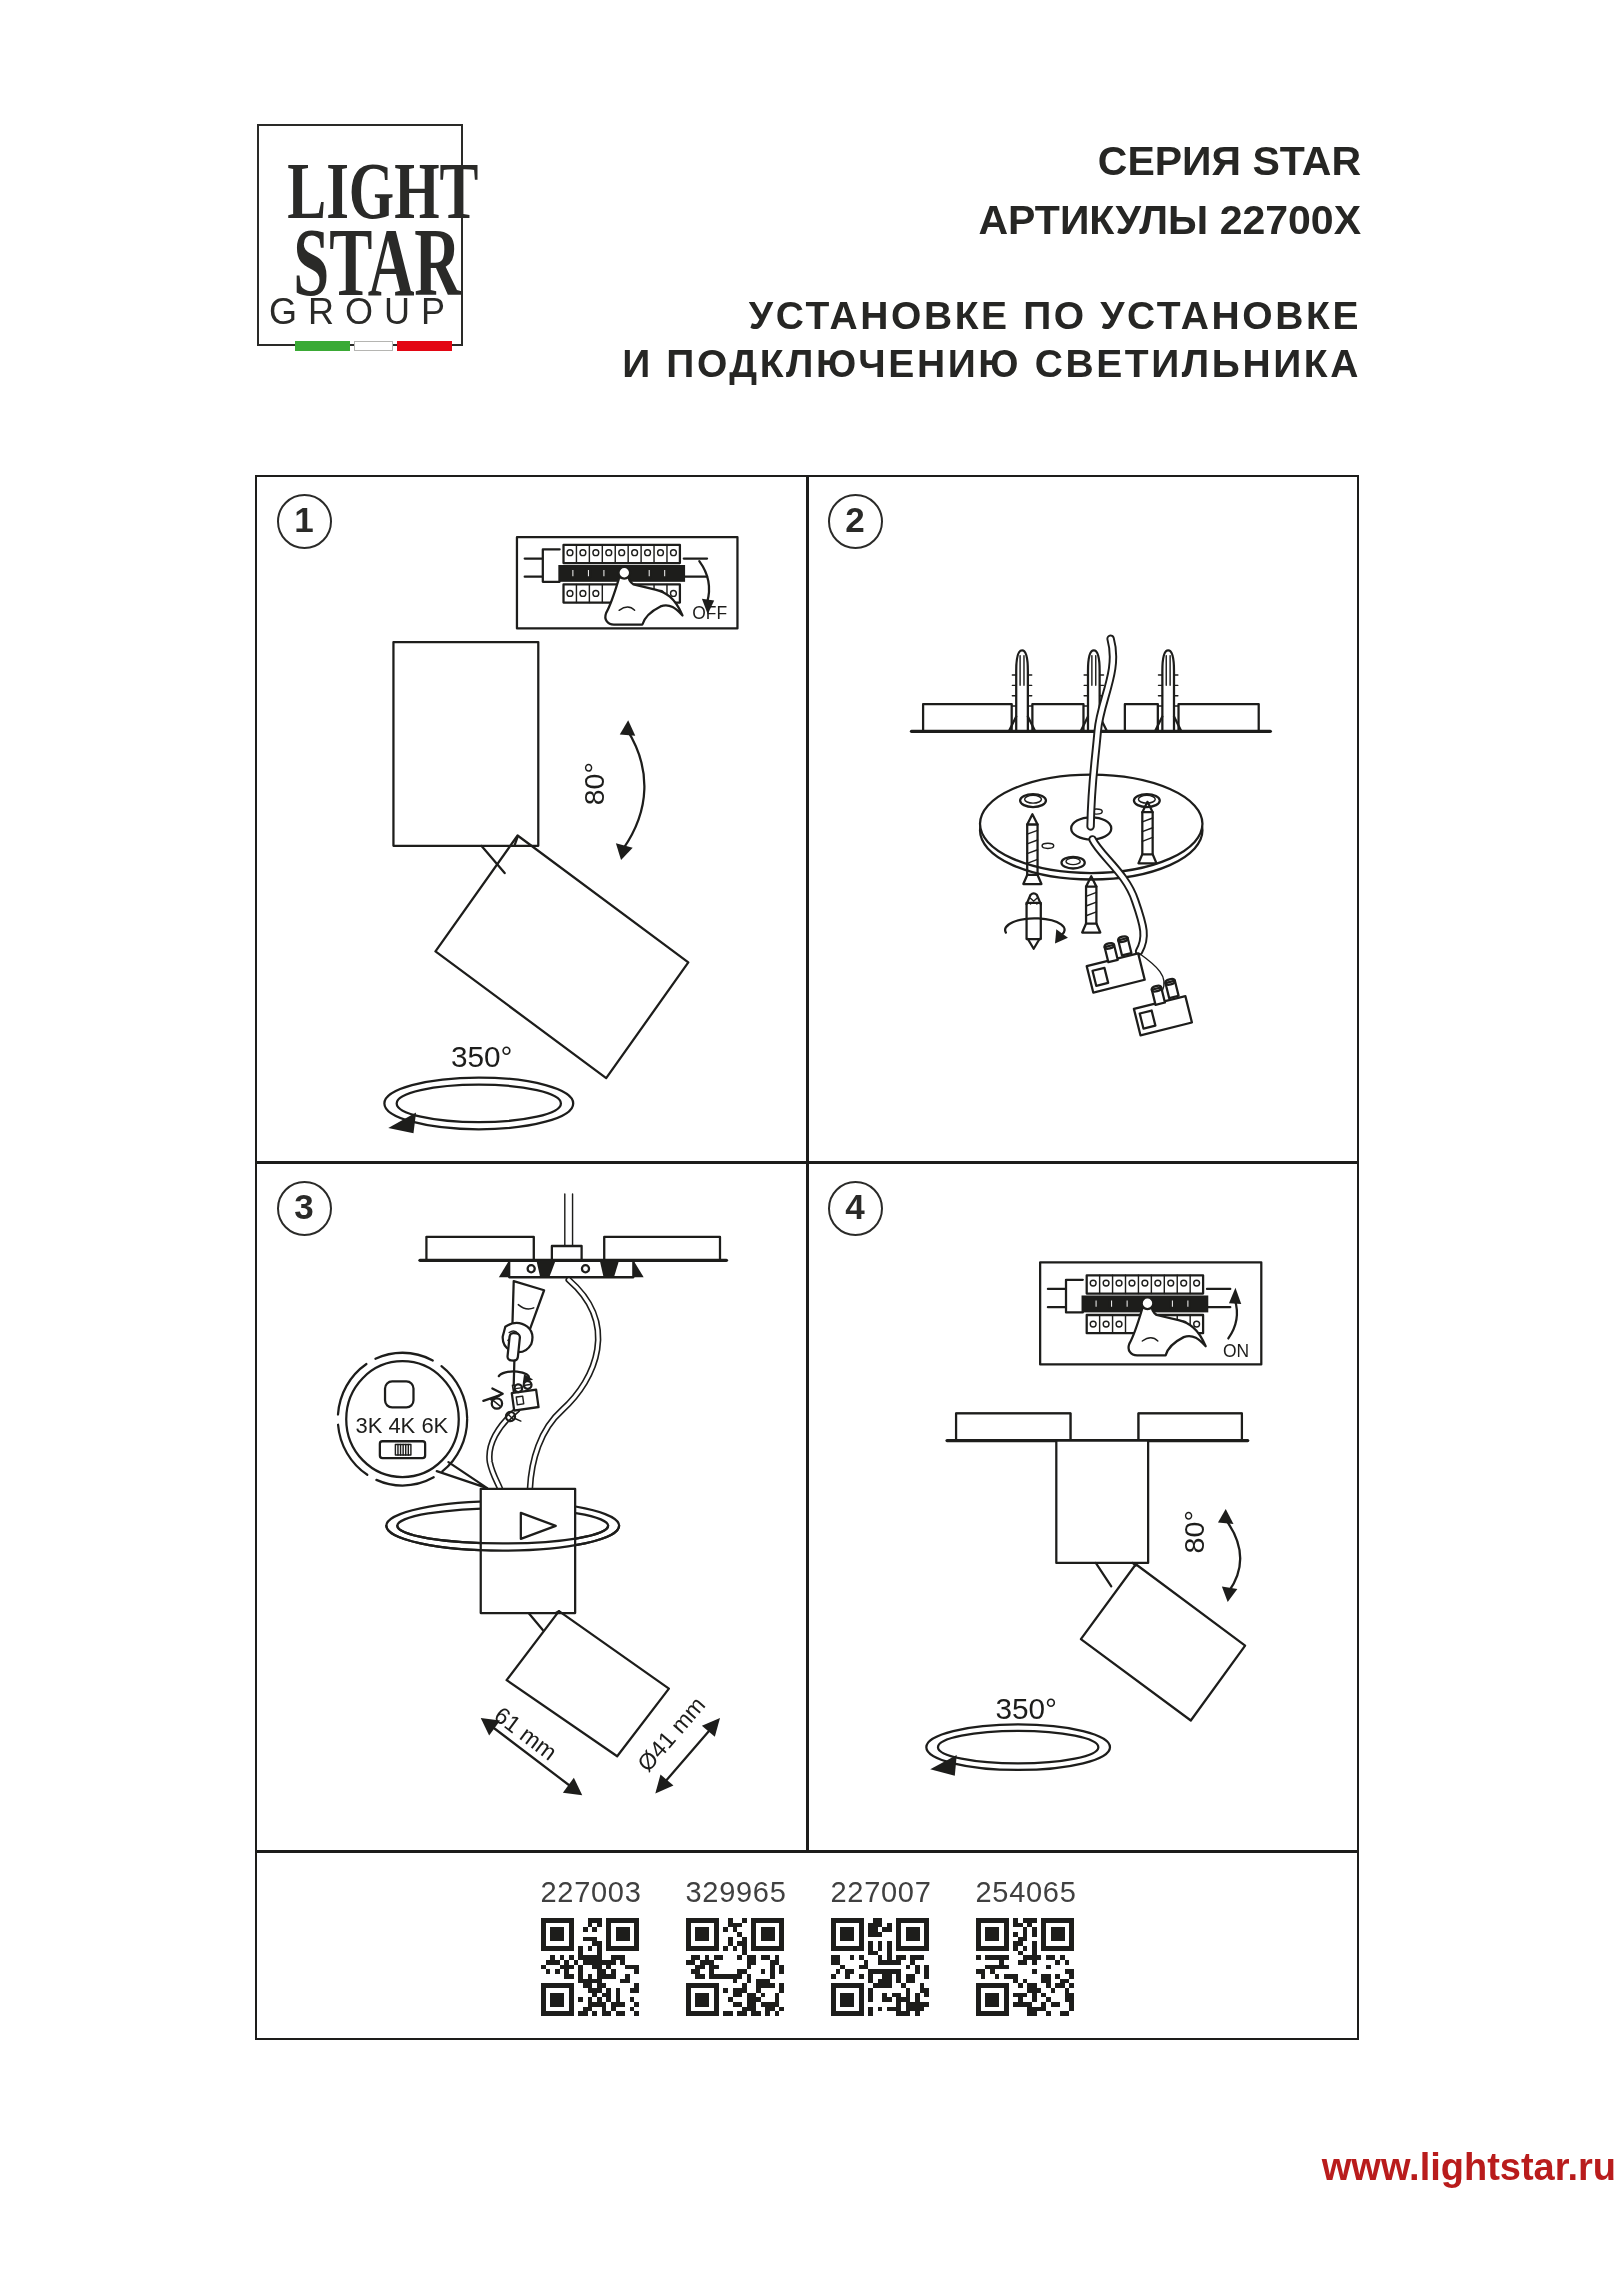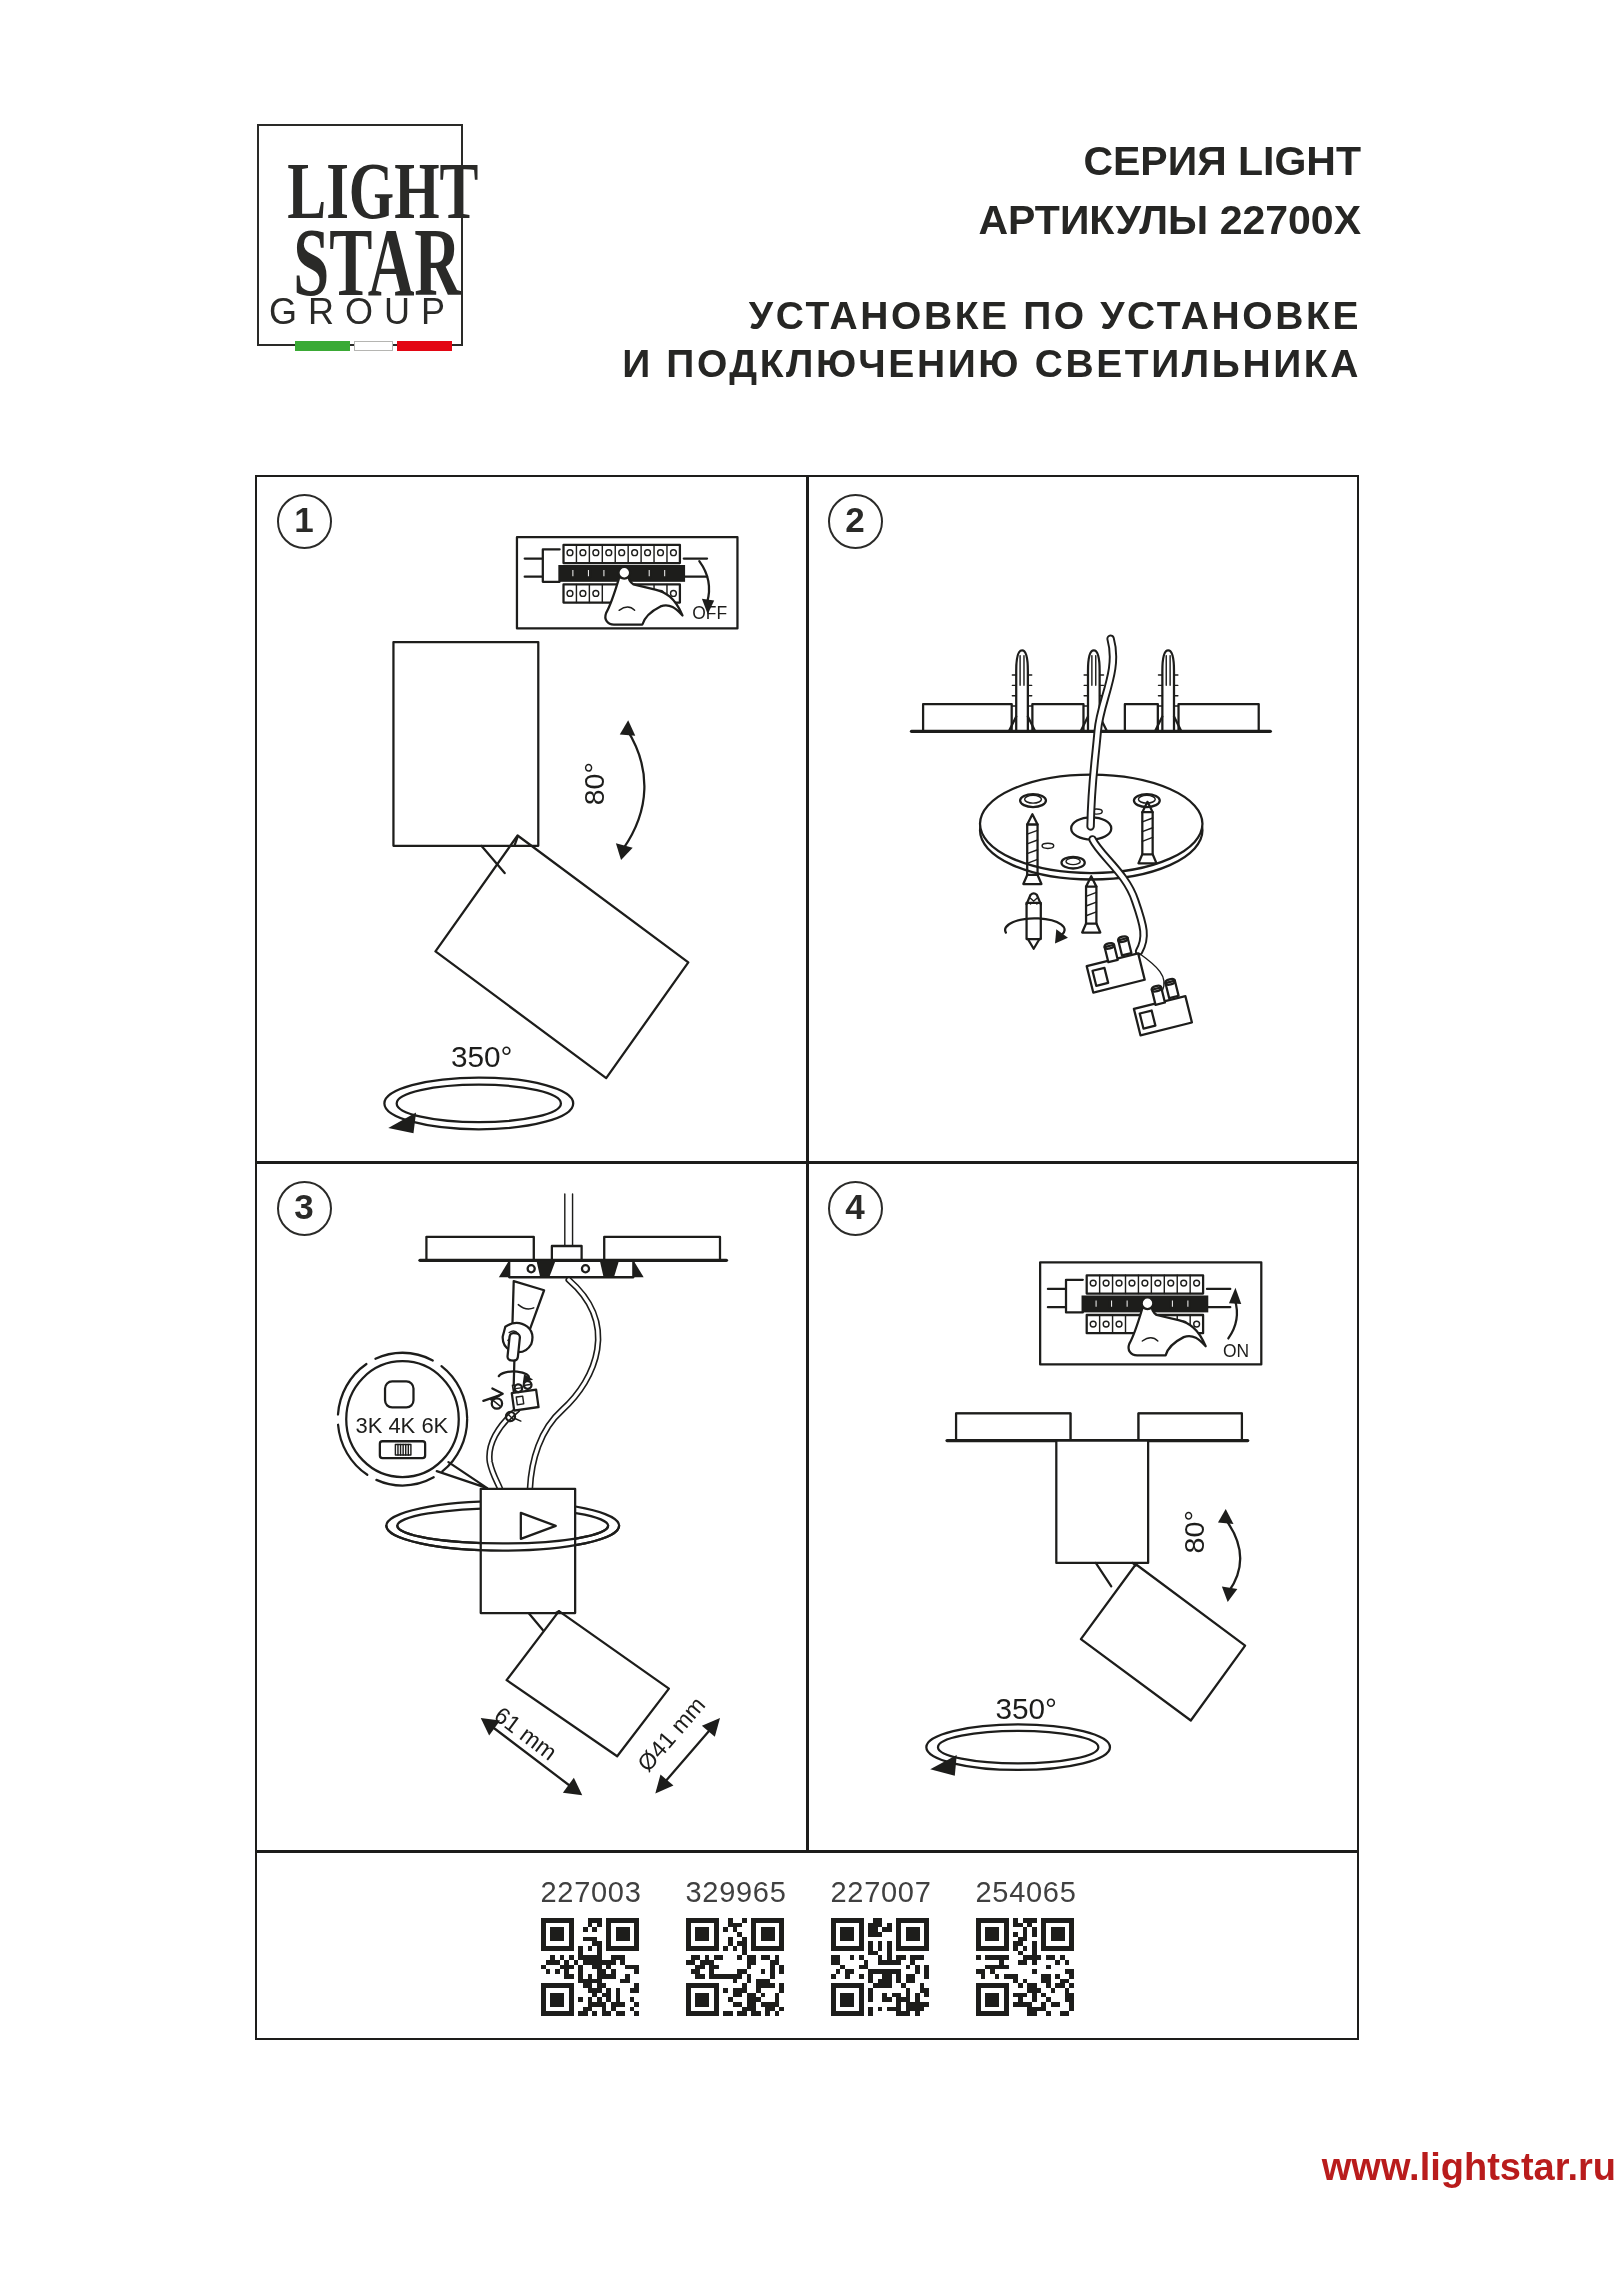--- a/index.html
+++ b/index.html
@@ -69,21 +69,21 @@
     <div class="logo-line logo-star">STAR</div>
     <div class="logo-line logo-group">GROUP</div>
     <div class="flag">
       <span class="flag-seg flag-green" style="background: rgb(58, 170, 53);"></span>
       <span class="flag-seg flag-white" style="background: rgb(255, 255, 255);"></span>
       <span class="flag-seg flag-red" style="background: rgb(227, 6, 19);"></span>
     </div>
   </div>
 
   <div class="titles">
-    <div class="t t1">СЕРИЯ LIGHT</div>
+    <div class="t t1">СЕРИЯ STAR</div>
     <div class="t t2">АРТИКУЛЫ 22700X</div>
     <div class="t t3">УСТАНОВКЕ ПО УСТАНОВКЕ</div>
     <div class="t t4">И ПОДКЛЮЧЕНИЮ СВЕТИЛЬНИКА</div>
   </div>
 
   <div class="grid">
     <div class="vline"></div>
     <div class="hline1"></div>
     <div class="hline2"></div>
 

